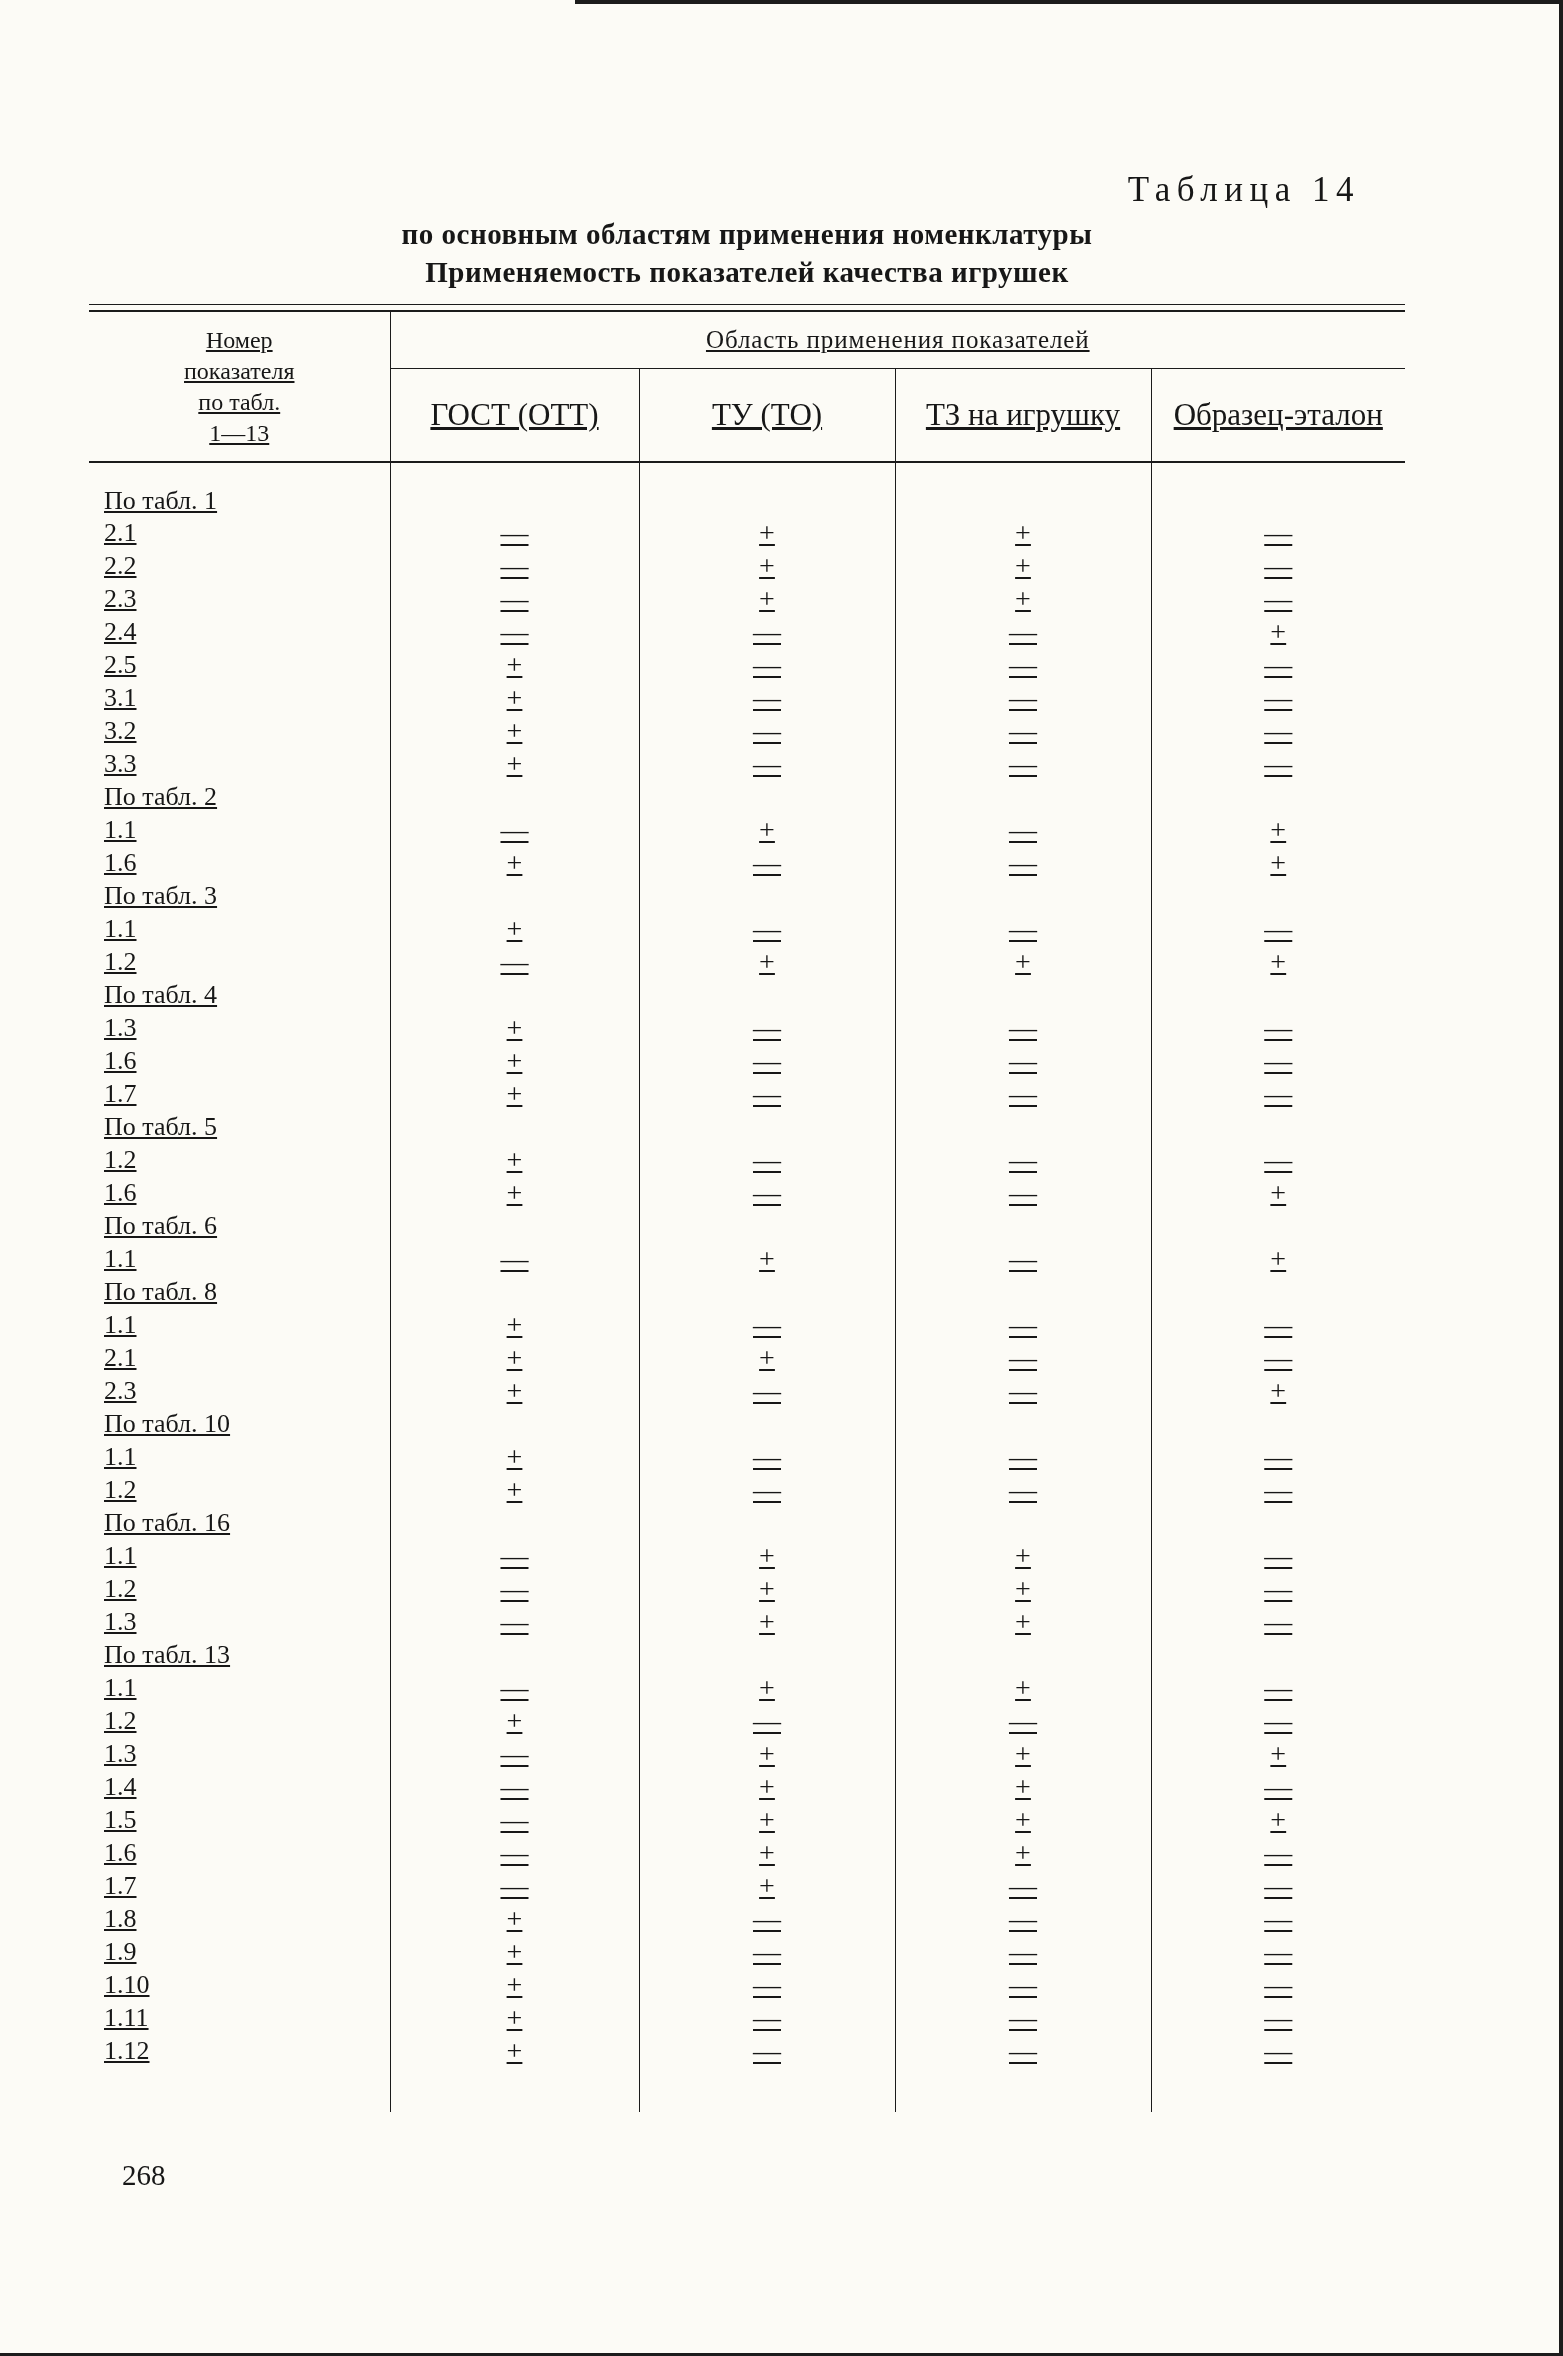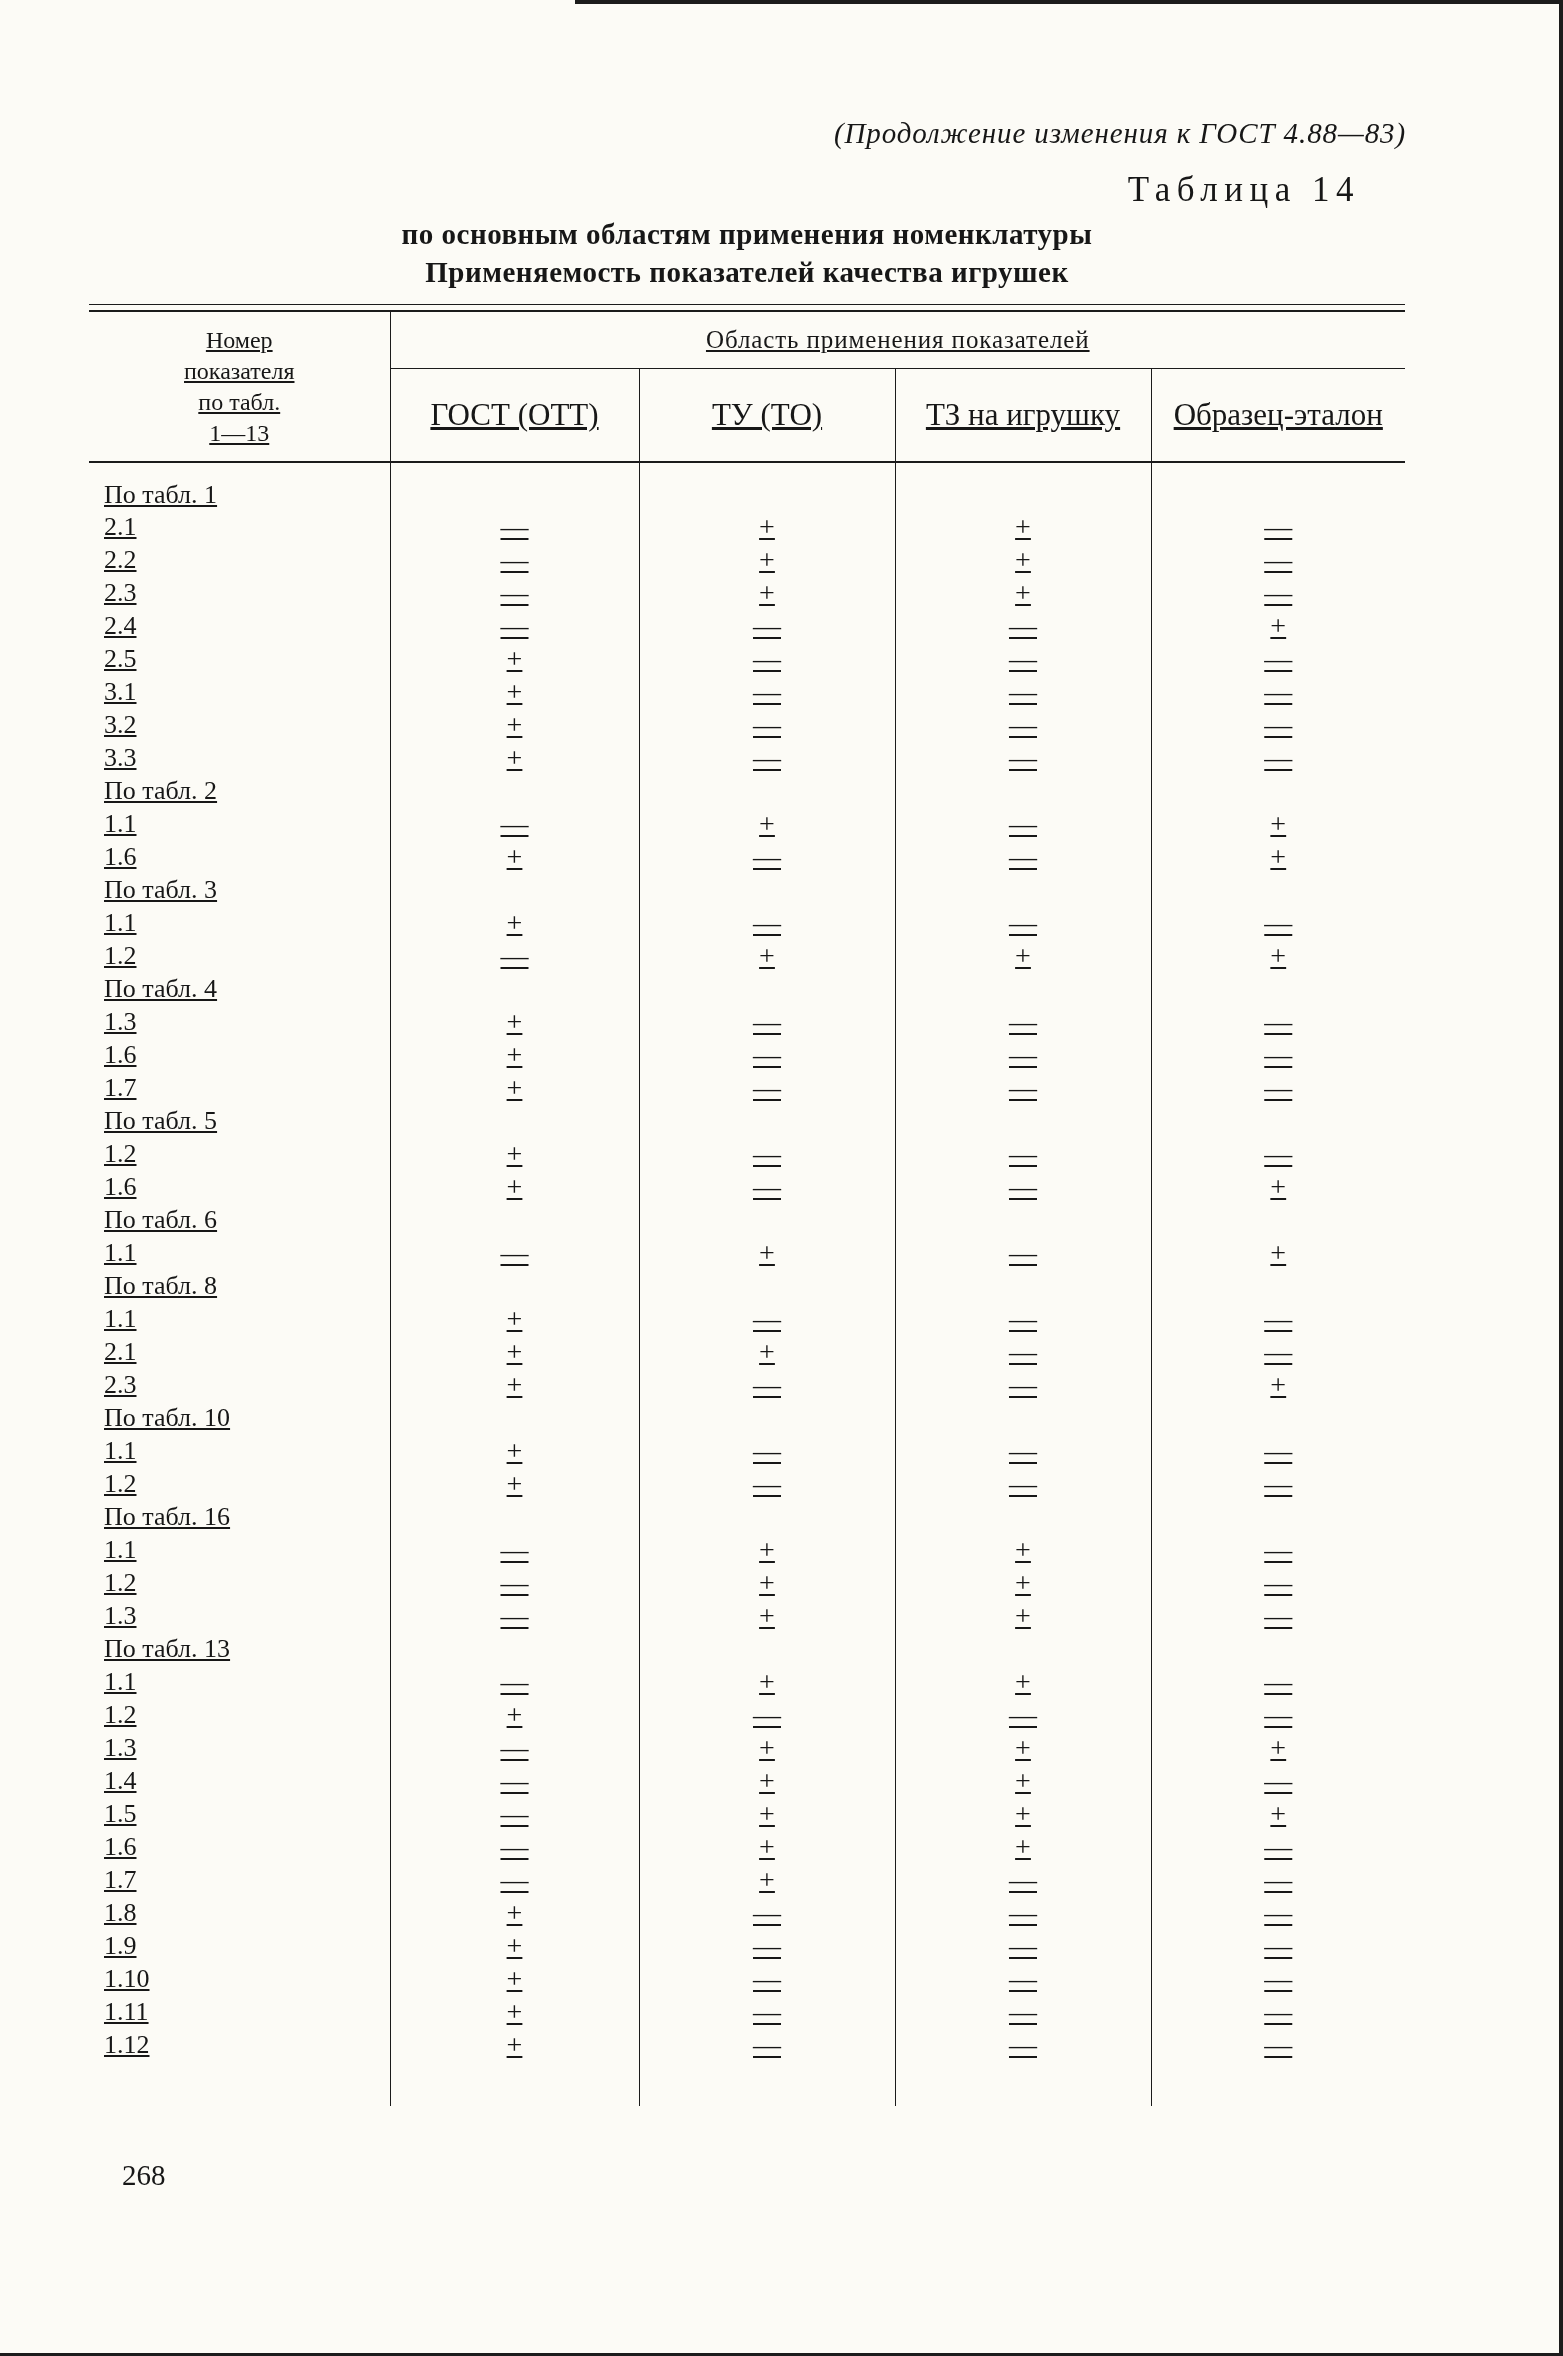--- a/index.html
+++ b/index.html
@@ -70,21 +70,21 @@
   .col-head {
     border-left: 1.9px solid #1b1b1b;
     border-bottom: 2.8px solid #1b1b1b;
     height: 94px;
     text-align: center;
     vertical-align: middle;
     font-size: 31px;
   }
 
   tbody td { height: 33px; vertical-align: middle; }
-  tbody tr:first-child td { padding-top: 17px; }
+  tbody tr:first-child td { padding-top: 23px; }
   .label-cell {
     padding-left: 15px;
     text-align: left;
     font-size: 26px;
     border-right: 1.9px solid #1b1b1b;
     white-space: nowrap;
   }
   .value-cell {
     border-left: 1.9px solid #1b1b1b;
     text-align: center;
@@ -99,21 +99,20 @@
   }
 </style>
 </head>
 <body>
 
 <div class="page">
   <div class="scan-edge-top"></div>
   <div class="scan-edge-right"></div>
   <div class="scan-edge-bottom"></div>
 
-  <div class="header-note">(Продолжение изменения к ГОСТ 4.88—83)</div>
   <div class="table-caption">Таблица 14</div>
 
   <div class="doc-title">
     <div>по основным областям применения номенклатуры</div>
     <div>Применяемость показателей качества игрушек</div>
   </div>
 
   <div class="table-wrap">
     <div class="top-rule"></div>
     <table>

